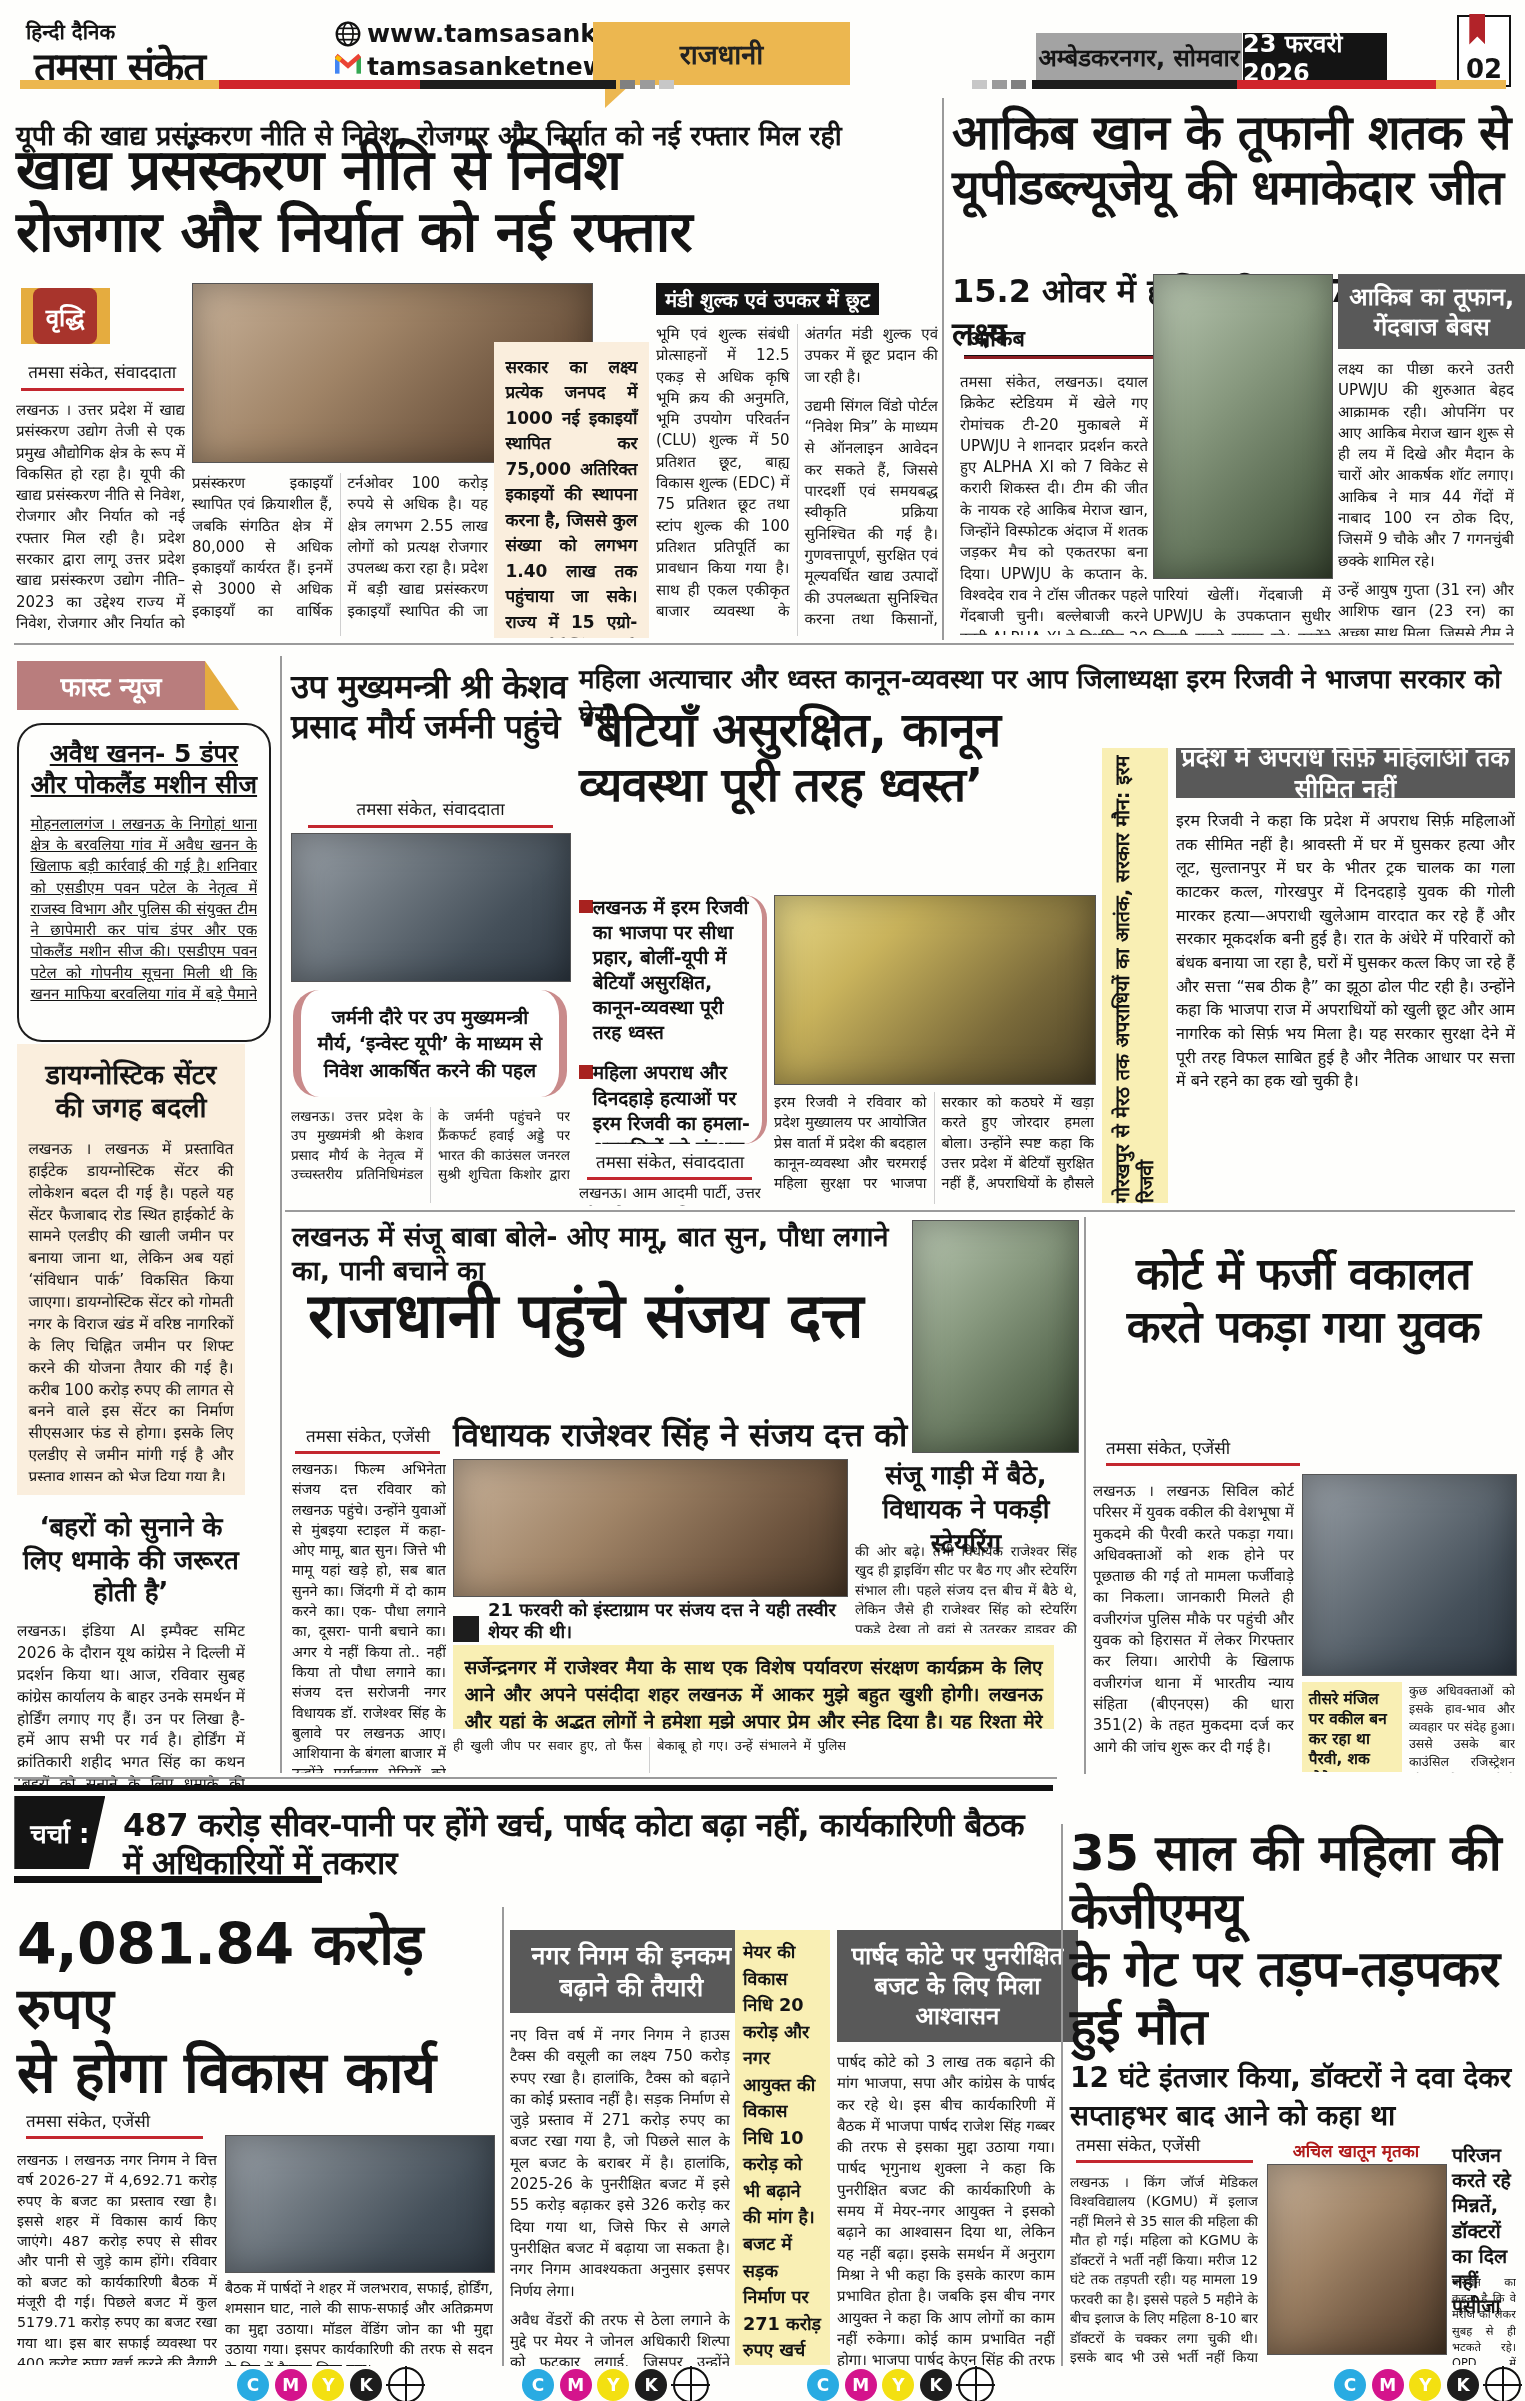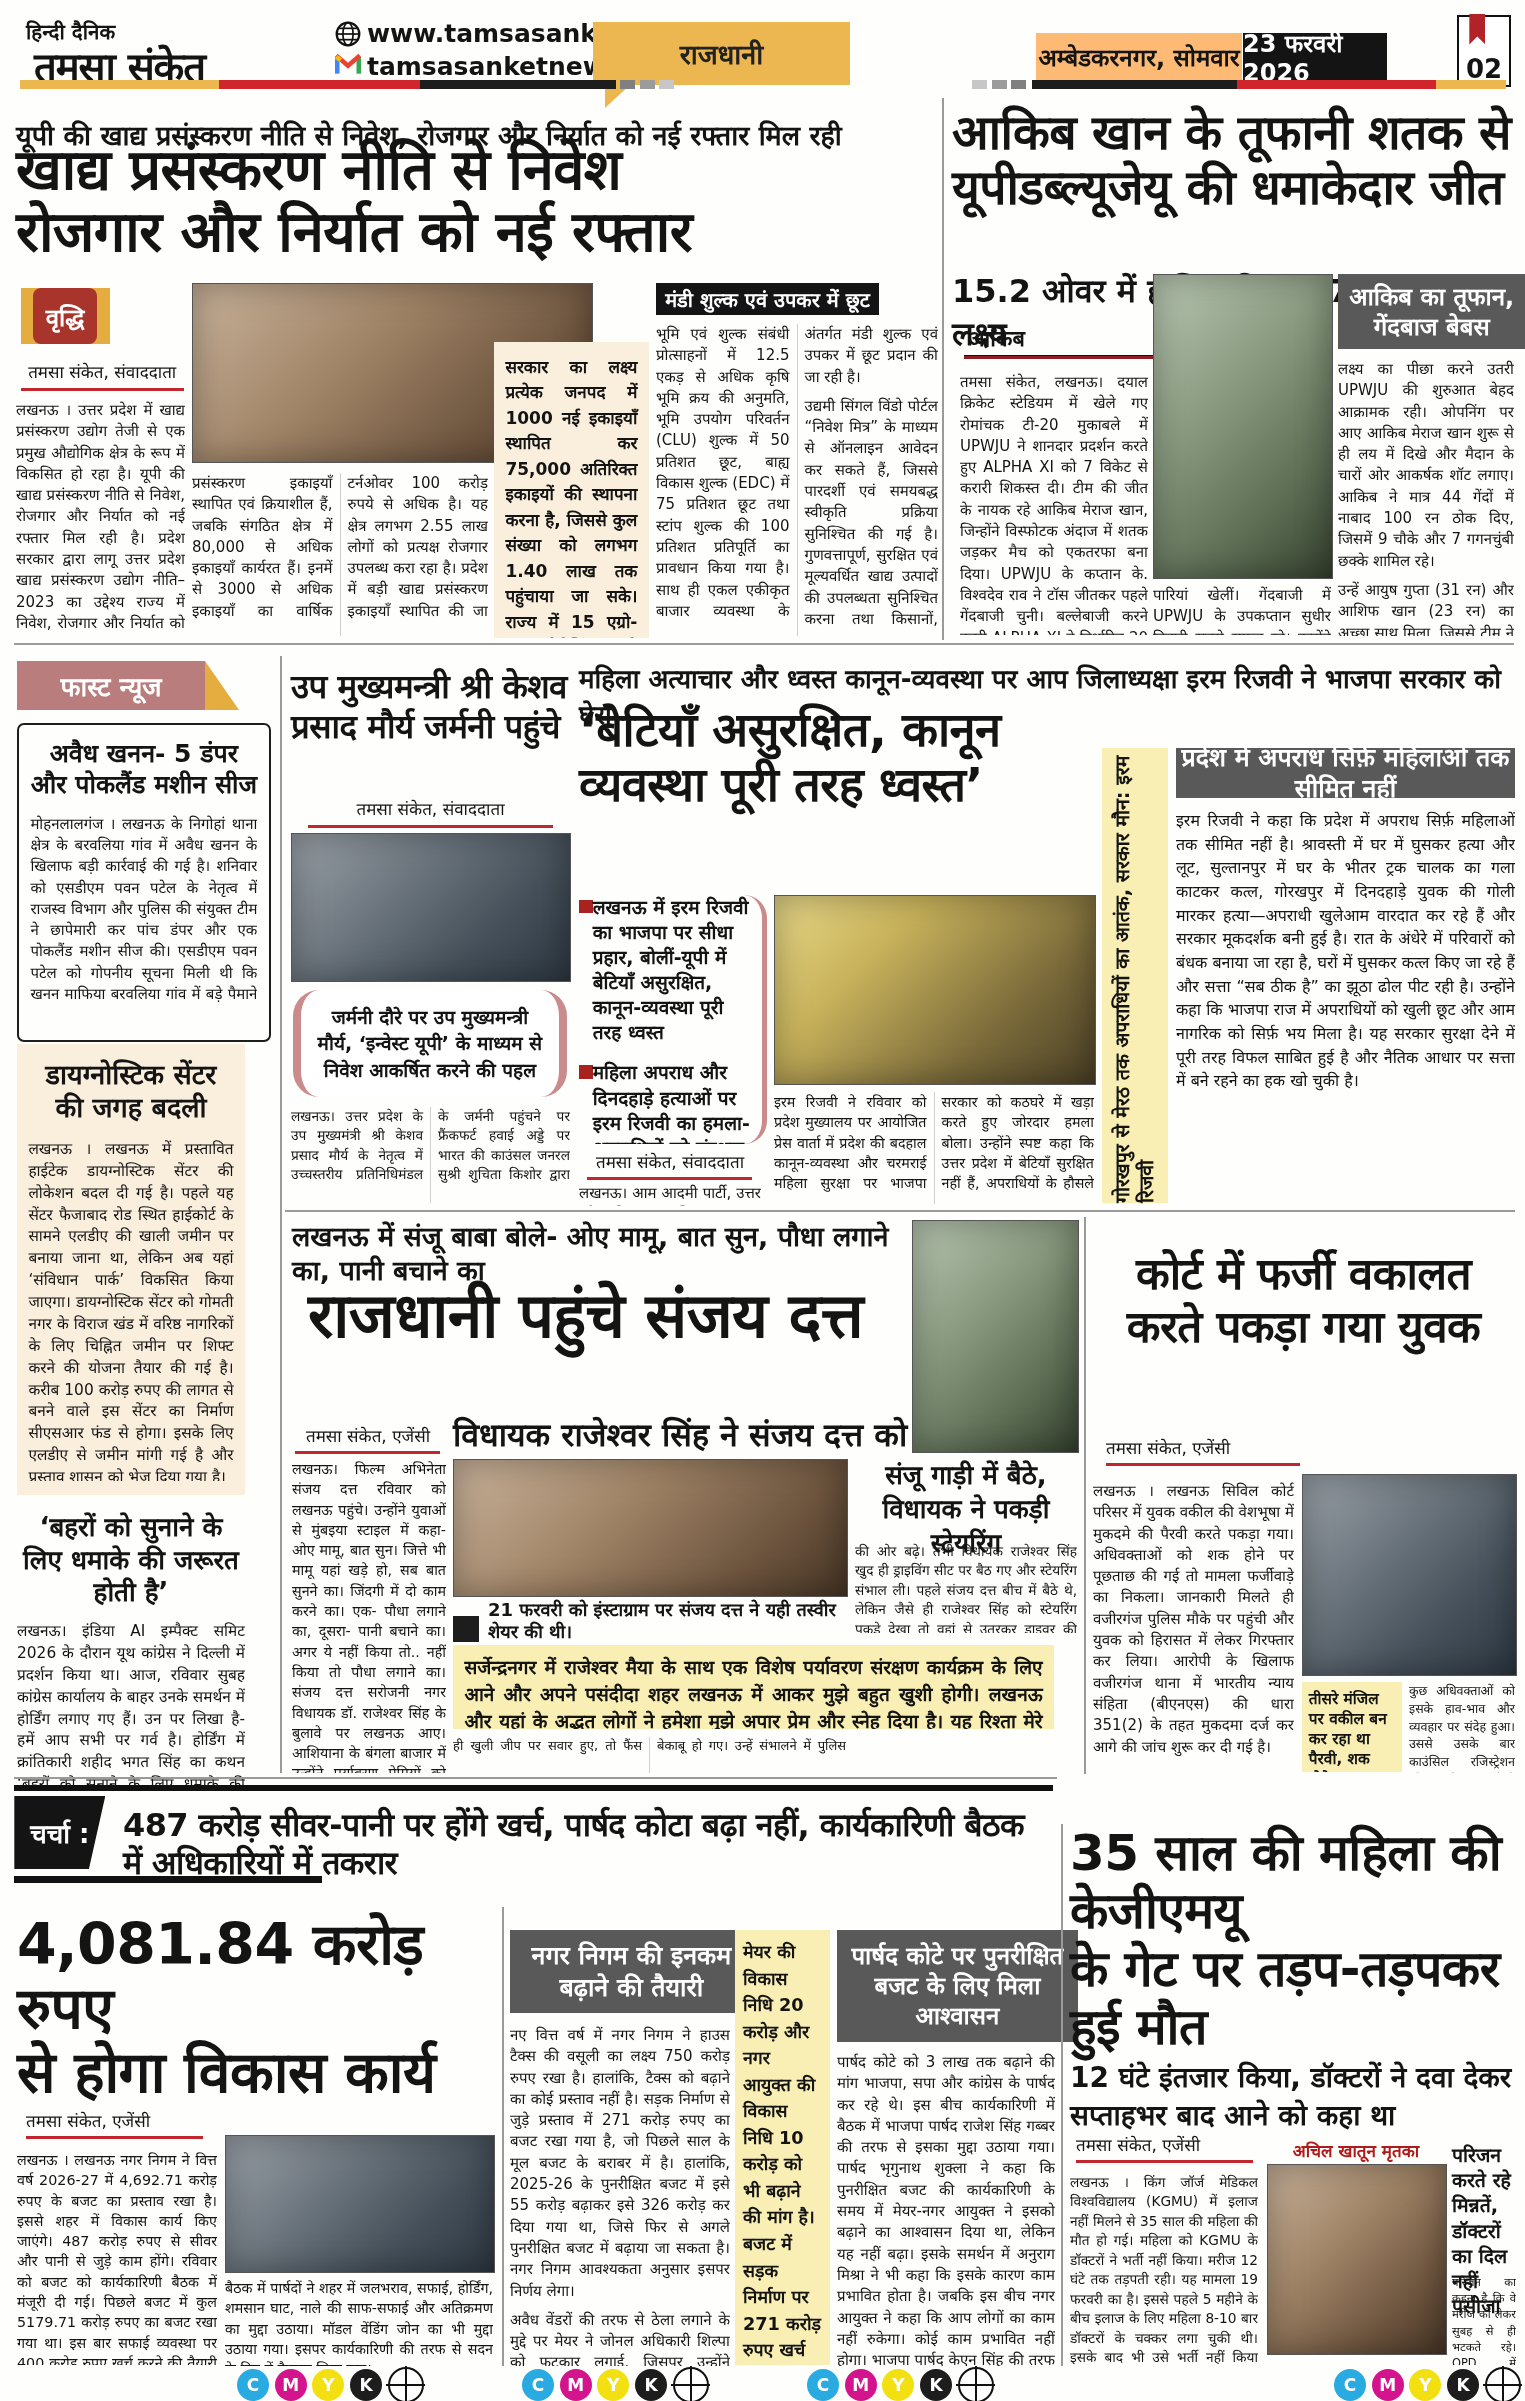--- a/index.html
+++ b/index.html
@@ -33,21 +33,21 @@
   .cmyk{display:flex;gap:5.7px;align-items:center;}
   .cmyk .dot{width:32px;height:32px;border-radius:50%;display:flex;align-items:center;justify-content:center;
              color:#fff;font-weight:700;font-size:17px;}
   .reg{width:32px;height:32px;border-radius:50%;border:2.3px solid #111;position:relative;background:#fff;}
   .reg:before,.reg:after{content:"";position:absolute;background:#111;}
   .reg:before{left:50%;top:-3.4px;bottom:-3.4px;width:2.3px;margin-left:-1.1px;}
   .reg:after{top:50%;left:-3.4px;right:-3.4px;height:2.3px;margin-top:-1.1px;}
   .vertical-text{writing-mode:vertical-rl;transform:rotate(180deg);}
   .quote-wrap{border-left:8px solid #c98b8b;border-right:8px solid #c98b8b;border-radius:26px;
               padding:13.7px 11.4px;background:#fff;}
-  .fn-card{border:2.3px solid #1d1d1d;border-radius:7px;padding:12.5px 11.4px;}
+  .fn-card{border:2.3px solid #1d1d1d;border-radius:25px;padding:12.5px 11.4px;text-decoration:underline;}
   .caption-flag{display:flex;gap:9px;align-items:flex-start;border-bottom:2.9px solid #111;padding-bottom:5.7px;}
   .caption-sq{flex:0 0 26px;width:26px;height:26px;background:#1d1d1d;}
   .tab-tail{width:0;height:0;border-left:0 solid transparent;border-right:26px solid transparent;
             border-top:24px solid #ecb750;}
 </style>
 </head>
 <body>
 
 <div id="page">
 
@@ -72,21 +72,21 @@
           <path d="M42 38 V8" stroke="#34a853" stroke-width="8"></path>
           <path d="M2 6 L23 24 L44 6" fill="none" stroke="#ea4335" stroke-width="8"></path>
           <path d="M2 8 L10 14" stroke="#fbbc05" stroke-width="8"></path>
         </svg>
     </div>
     <div class="abs" style="left:367px;top:52px;font-size:25px;font-weight:800;">tamsasanketnews24@gmail.com</div>
 
     <div class="abs" style="left:593px;top:21.7px;width:257px;height:63px;background:#ecb750;display:flex;align-items:center;justify-content:center;font-size:27px;font-weight:700;color:#222;">राजधानी</div>
     <div class="abs tab-tail" style="left:605px;top:84px;"></div>
 
-    <div class="abs" style="left:1036px;top:33px;width:206px;height:47px;background:#fdba74;display:flex;align-items:center;justify-content:center;font-size:24px;font-weight:800;">अम्बेडकरनगर, सोमवार</div>
+    <div class="abs" style="left:1036px;top:33px;width:206px;height:47px;background:#a3a3a3;display:flex;align-items:center;justify-content:center;font-size:24px;font-weight:800;">अम्बेडकरनगर, सोमवार</div>
     <div class="abs blackbox" style="left:1243px;top:33px;width:144px;height:47px;font-size:24px;">23 फरवरी 2026</div>
 
     <div class="abs" style="left:1457px;top:15px;width:50px;height:68px;background:#fff;border:2.3px solid #111;">
       <div class="abs" style="left:10.3px;top:-3.4px;width:16px;height:31px;background:#b22329;clip-path:polygon(0 0,100% 0,100% 100%,50% 74%,0 100%);"></div>
       <div class="abs" style="left:0;right:0;bottom:1.1px;text-align:center;font-size:26px;font-weight:700;">02</div>
     </div>
 
     <div class="abs" style="left:20px;top:80px;width:200px;height:8.6px;background:#ecb750;"></div>
     <div class="abs" style="left:219px;top:80px;width:201px;height:8.6px;background:#d0252b;"></div>
     <div class="abs" style="left:420px;top:80px;width:196px;height:8.6px;background:#1d1d1d;"></div>

